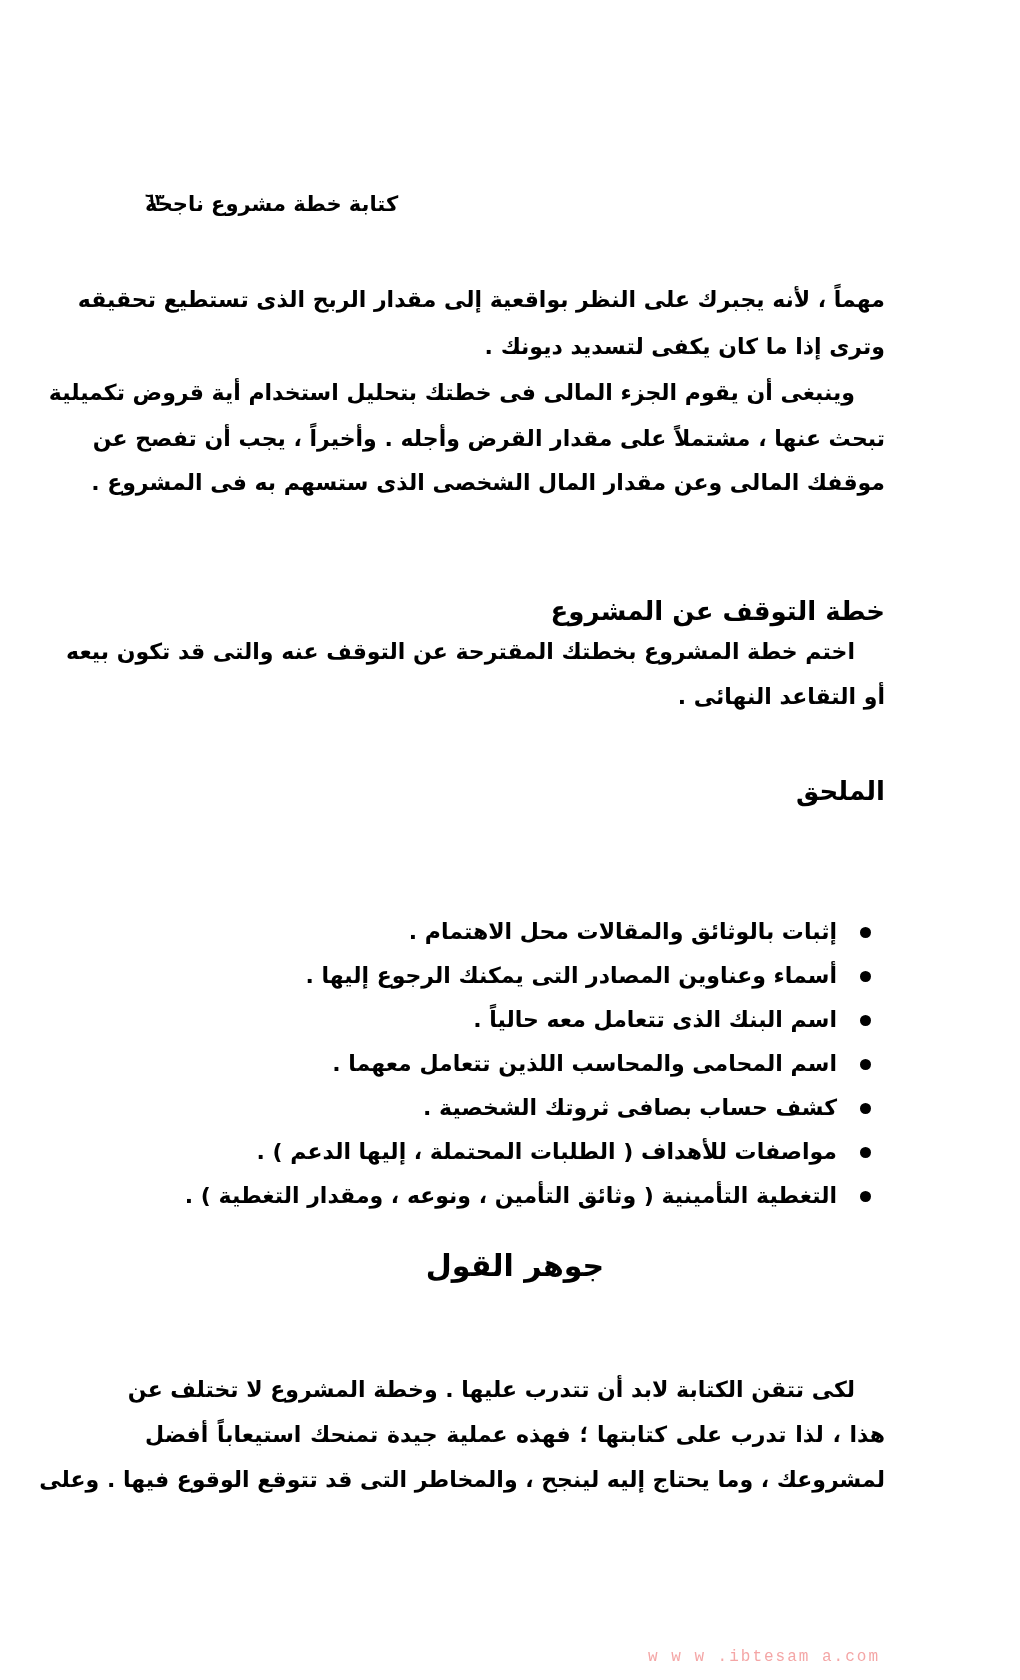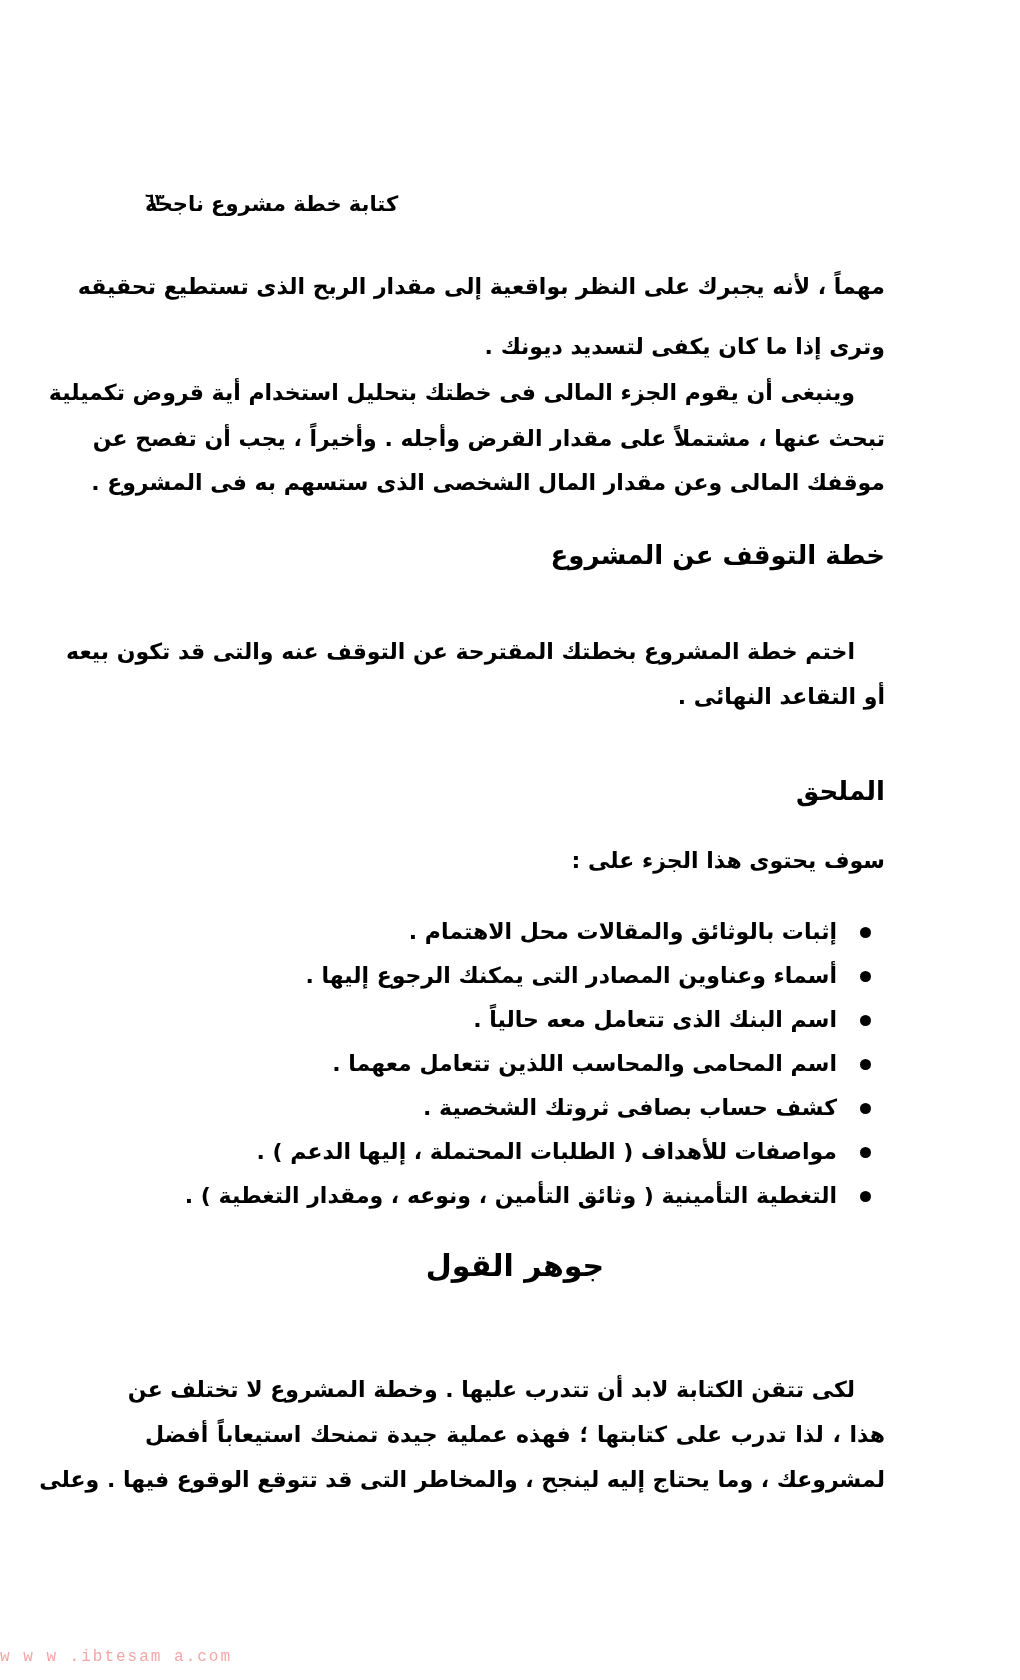--- a/index.html
+++ b/index.html
@@ -31,47 +31,46 @@
   .heading.center { text-align: center; font-size: 30px; }
   .bullets { position: absolute; left: 145px; width: 740px; top: 912px; direction: rtl; margin: 0; padding: 0; list-style: none; }
   .bullet {
     height: 44px; line-height: 40px; font-weight: bold; font-size: 22px; position: relative;
     padding-right: 48px; white-space: nowrap;
   }
   .bullet .dot {
     position: absolute; right: 14px; top: 15px; width: 11px; height: 11px; border-radius: 50%; background: #000;
   }
   .watermark {
-    position: absolute; left: 0; width: 880px; top: 1648px; text-align: left;
+    position: absolute; left: 0; width: 880px; top: 1648px; text-align: right;
     font-family: "Liberation Mono", monospace; font-size: 16px; color: #f4a6a6; letter-spacing: 2px;
   }
 </style>
 </head>
 <body>
 
 <div class="page">
 
   <div class="header">
     <div class="title rtl">كتابة خطة مشروع ناجحة</div>
     <div class="pageno">٦٣</div>
   </div>
 
-  <div class="line" style="top:272px">مهماً ، لأنه يجبرك على النظر بواقعية إلى مقدار الربح الذى تستطيع تحقيقه</div>
+  <div class="line" style="top:285px">مهماً ، لأنه يجبرك على النظر بواقعية إلى مقدار الربح الذى تستطيع تحقيقه</div>
   <div class="line last" style="top:332px">وترى إذا ما كان يكفى لتسديد ديونك .</div>
 
   <div class="line" style="top:424px">تبحث عنها ، مشتملاً على مقدار القرض وأجله . وأخيراً ، يجب أن تفصح عن</div>
   <div class="line indent" style="top:378px">وينبغى أن يقوم الجزء المالى فى خطتك بتحليل استخدام أية قروض تكميلية</div>
   <div class="line last" style="top:468px">موقفك المالى وعن مقدار المال الشخصى الذى ستسهم به فى المشروع .</div>
 
-  <div class="heading" style="top:537px">خطة التوقف عن المشروع</div>
+  <div class="heading" style="top:593px">خطة التوقف عن المشروع</div>
   <div class="line indent" style="top:637px">اختم خطة المشروع بخطتك المقترحة عن التوقف عنه والتى قد تكون بيعه</div>
   <div class="line last" style="top:682px">أو التقاعد النهائى .</div>
 
   <div class="heading" style="top:773px">الملحق</div>
-  <div class="line last" style="top:846px">سوف يحتوى هذا الجزء على :</div>
 
   <ul class="bullets">
     <li class="bullet"><span class="dot"></span><span>إثبات بالوثائق والمقالات محل الاهتمام .</span></li>
     <li class="bullet"><span class="dot"></span><span>أسماء وعناوين المصادر التى يمكنك الرجوع إليها .</span></li>
     <li class="bullet"><span class="dot"></span><span>اسم البنك الذى تتعامل معه حالياً .</span></li>
     <li class="bullet"><span class="dot"></span><span>اسم المحامى والمحاسب اللذين تتعامل معهما .</span></li>
     <li class="bullet"><span class="dot"></span><span>كشف حساب بصافى ثروتك الشخصية .</span></li>
     <li class="bullet"><span class="dot"></span><span>مواصفات للأهداف ( الطلبات المحتملة ، إليها الدعم ) .</span></li>
     <li class="bullet"><span class="dot"></span><span>التغطية التأمينية ( وثائق التأمين ، ونوعه ، ومقدار التغطية ) .</span></li>
   </ul>

